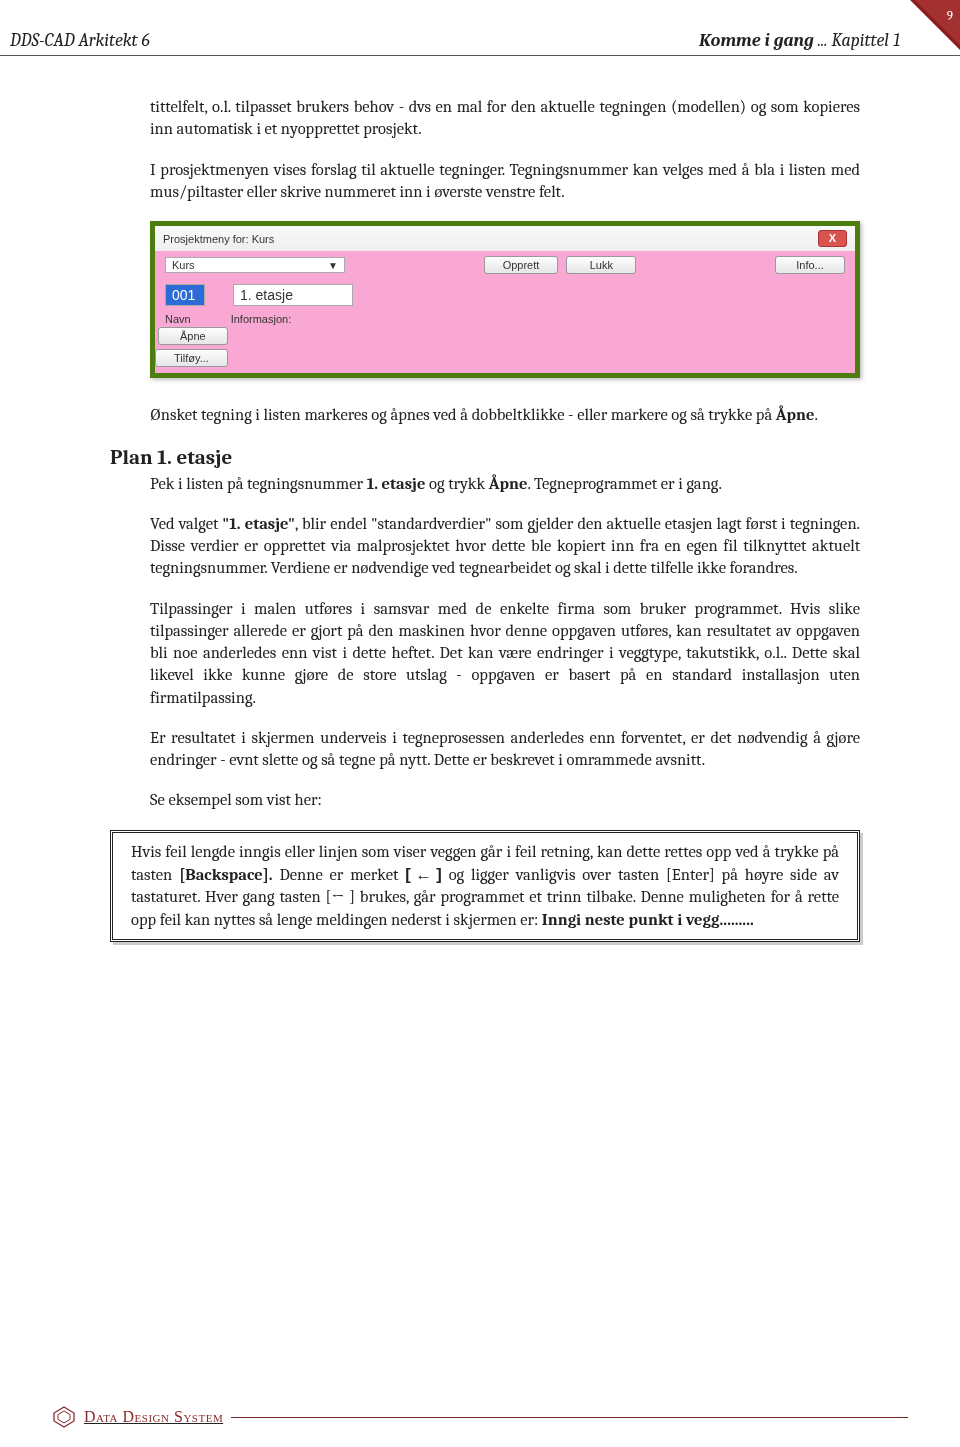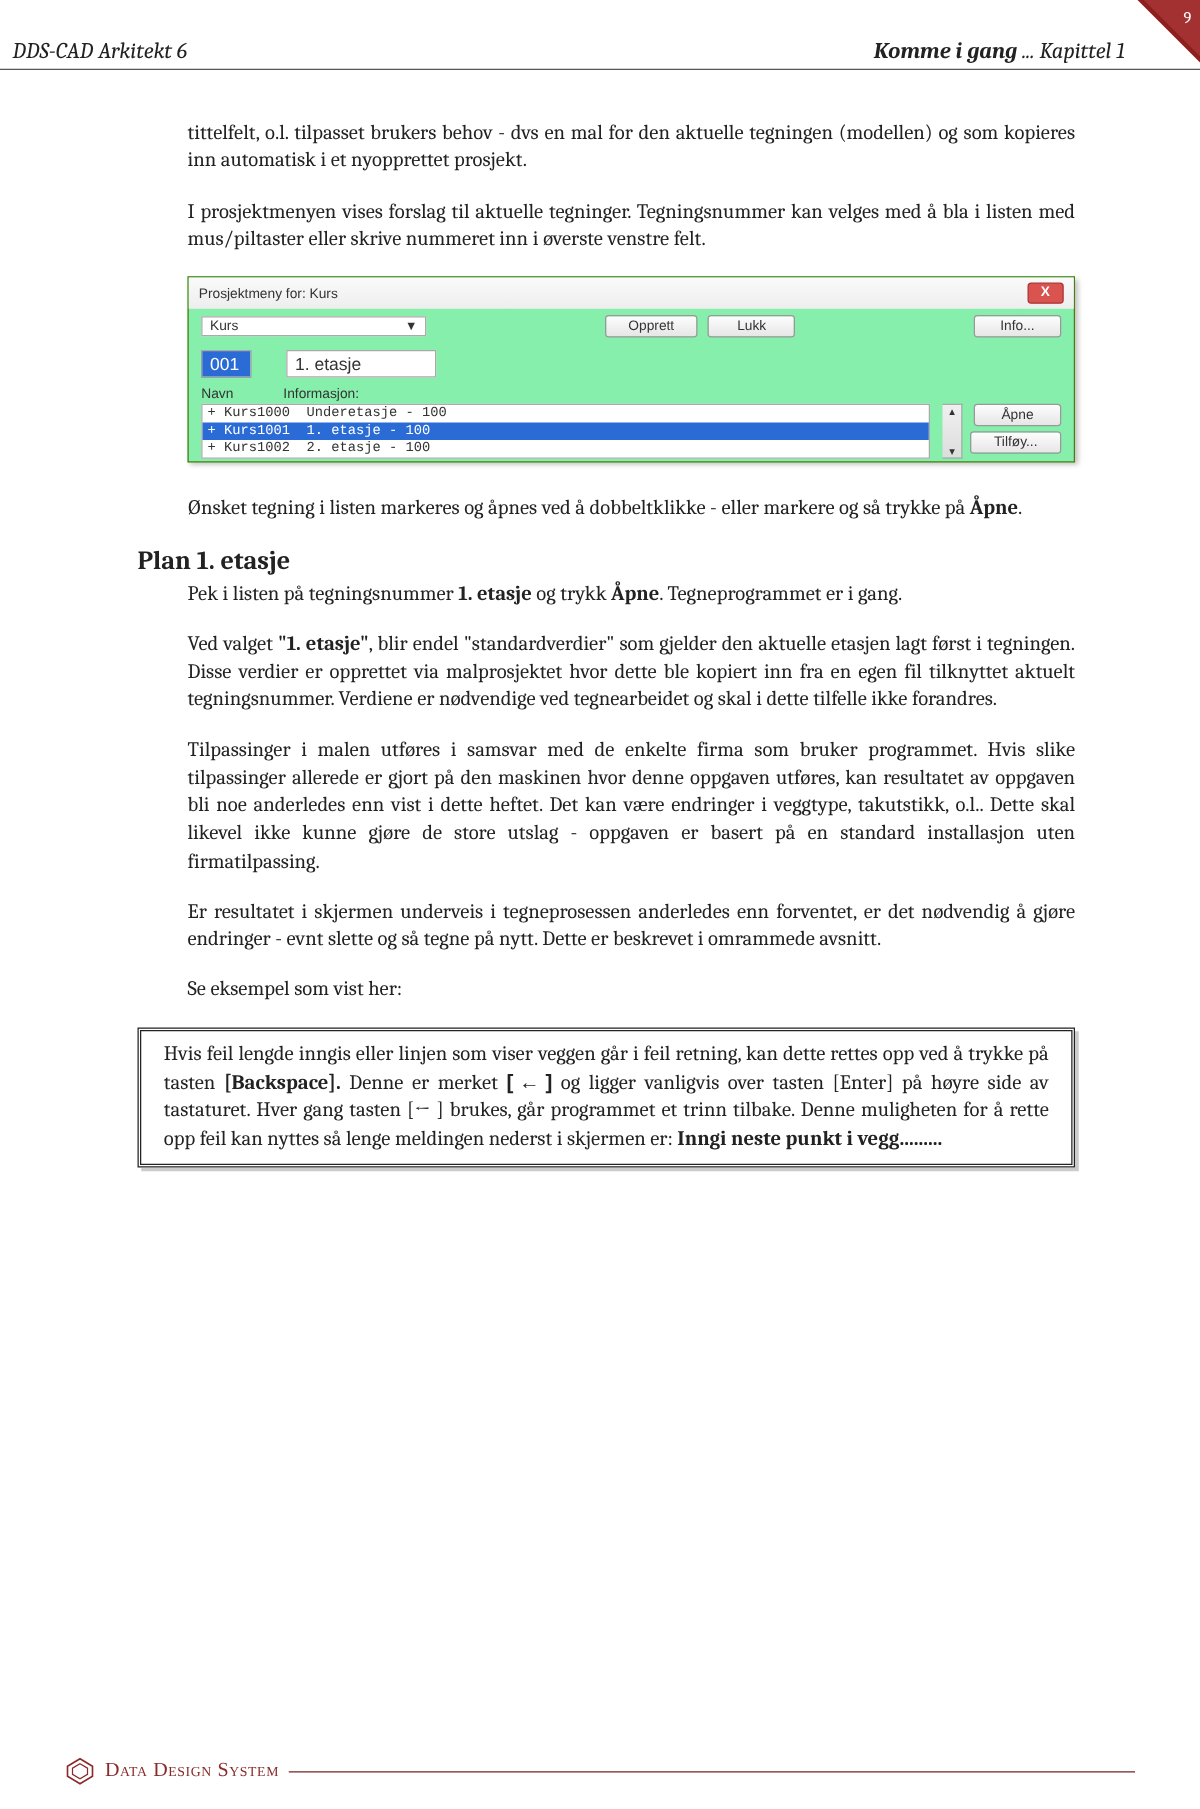--- a/index.html
+++ b/index.html
@@ -11,40 +11,40 @@
   .header-right .bold-ital { font-weight: bold; font-style: italic; }
   .header-right .rest { font-style: italic; }
   .pagecorner { position: absolute; top: -5px; right: -5px; width: 75px; height: 75px; overflow: hidden; }
   .pagecorner svg { display: block; }
   .pagecorner-num { position: absolute; top: 12px; right: 12px; color: #fff; font-size: 13px; }
   .content { padding: 40px 100px 0 110px; }
   .para { font-size: 16.5px; line-height: 1.35; text-align: justify; margin-bottom: 18px; }
   .para.indent { padding-left: 40px; }
   .h2 { font-weight: bold; font-size: 21px; margin: 12px 0 4px 0; }
   .screenshot-wrap { padding-left: 40px; margin: 6px 0 26px 0; }
-  .screenshot { border: 1px solid #4d7c0f; background: #86efac; box-shadow: 2px 2px 4px rgba(0,0,0,0.25); width: 100%; font-family: Tahoma, Arial, sans-serif; font-size: 11px; color: #333; }
+  .screenshot { border: 5px solid #4d7c0f; background: #f9a8d4; box-shadow: 2px 2px 4px rgba(0,0,0,0.25); width: 100%; font-family: Tahoma, Arial, sans-serif; font-size: 11px; color: #333; }
   .sc-title { padding: 4px 8px; display: flex; justify-content: space-between; align-items: center; background: linear-gradient(#fafafa,#eee); }
   .sc-close { background: #d9534f; color: #fff; padding: 1px 10px; border-radius: 3px; border: 1px solid #a33; font-weight: bold; font-size: 11px; line-height: 1.2; text-align: center; }
   .sc-row { display: flex; align-items: center; gap: 8px; padding: 5px 10px; }
   .sc-input { border: 1px solid #aaa; background: #fff; padding: 2px 6px; font-family: inherit; font-size: 14px; }
   .sc-dd { display: inline-flex; align-items: center; border: 1px solid #aaa; background: #fff; padding: 1px 6px; min-width: 180px; justify-content: space-between; }
   .sc-dd .chev { font-size: 10px; }
   .sc-btn { border: 1px solid #999; border-radius: 3px; background: linear-gradient(#fdfdfd,#e6e6e6); padding: 2px 18px; font-family: inherit; font-size: 11px; min-width: 70px; text-align: center; }
   .sc-label { min-width: 70px; }
   .sc-cols { display: flex; gap: 40px; padding: 2px 10px; }
   .sc-list { border: 1px solid #aaa; margin: 0 10px; background: #fff; font-family: "Courier New", monospace; font-size: 11px; position: relative; }
   .sc-list-row { padding: 1px 4px; white-space: pre; }
   .sc-list-row.sel { background: #2a6bd6; color: #fff; }
   .sc-right-col { display: flex; flex-direction: column; gap: 4px; align-items:flex-end; padding: 0 10px 6px 0; }
   .sc-list-wrap { display: flex; align-items: stretch; }
   .sc-list-wrap .sc-list { flex: 1; }
   .sc-list-scroll { width: 16px; background: linear-gradient(#f0f0f0,#ddd); border: 1px solid #aaa; border-left: none; display: flex; flex-direction: column; justify-content: space-between; align-items: center; }
   .sc-list-scroll span { font-size: 9px; }
   .framed-box { border: 3px double #222; padding: 8px 18px; margin: 8px 0 0 0; font-size: 16.5px; line-height: 1.35; text-align: justify; box-shadow: 3px 3px 0 #ccc; }
-  .footer { position: absolute; bottom: 18px; left: 0; right: 0; padding: 0 52px; display: flex; align-items: center; gap: 8px; }
+  .footer { position: absolute; bottom: 18px; left: 0; right: 0; padding: 0 52px; display: flex; align-items: center; gap: 8px; text-decoration: underline; }
   .footer-line { flex: 1; border-top: 1px solid #732626; }
   .footer-brand { color: #8a2a2a; font-family: Georgia, serif; font-size: 16px; letter-spacing: 0.5px; font-variant: small-caps; }
   .logo { width: 24px; height: 24px; }
   .arrow-box { display: inline-block; font-family: sans-serif; }
 </style>
 </head>
 <body>
 
 <div class="page">
   <div class="pagecorner">
@@ -85,31 +85,20 @@
         </div>
         <div class="sc-row" style="gap:28px;">
           <span class="sc-input" style="background:#2a6bd6;color:#fff;min-width:40px;">001</span>
           <span class="sc-input" style="min-width:120px;">1. etasje</span>
         </div>
         <div class="sc-cols">
           <span>Navn</span>
           <span>Informasjon:</span>
         </div>
         <div style="display:flex; align-items:flex-start;">
-          <div class="sc-list-wrap" style="flex:1; margin-right:6px;">
-            <div class="sc-list">
-              <div class="sc-list-row">+ Kurs1000  Underetasje - 100</div>
-              <div class="sc-list-row sel">+ Kurs1001  1. etasje - 100</div>
-              <div class="sc-list-row">+ Kurs1002  2. etasje - 100</div>
-            </div>
-            <div class="sc-list-scroll">
-              <span>▴</span>
-              <span>▾</span>
-            </div>
-          </div>
           <div class="sc-right-col">
             <span class="sc-btn">Åpne</span>
             <span class="sc-btn">Tilføy...</span>
           </div>
         </div>
       </div>
     </div>
 
     <p class="para indent">
       <span>Ønsket tegning i listen markeres og åpnes ved å dobbeltklikke - eller markere og så trykke på </span><b>Åpne</b><span>.</span>

